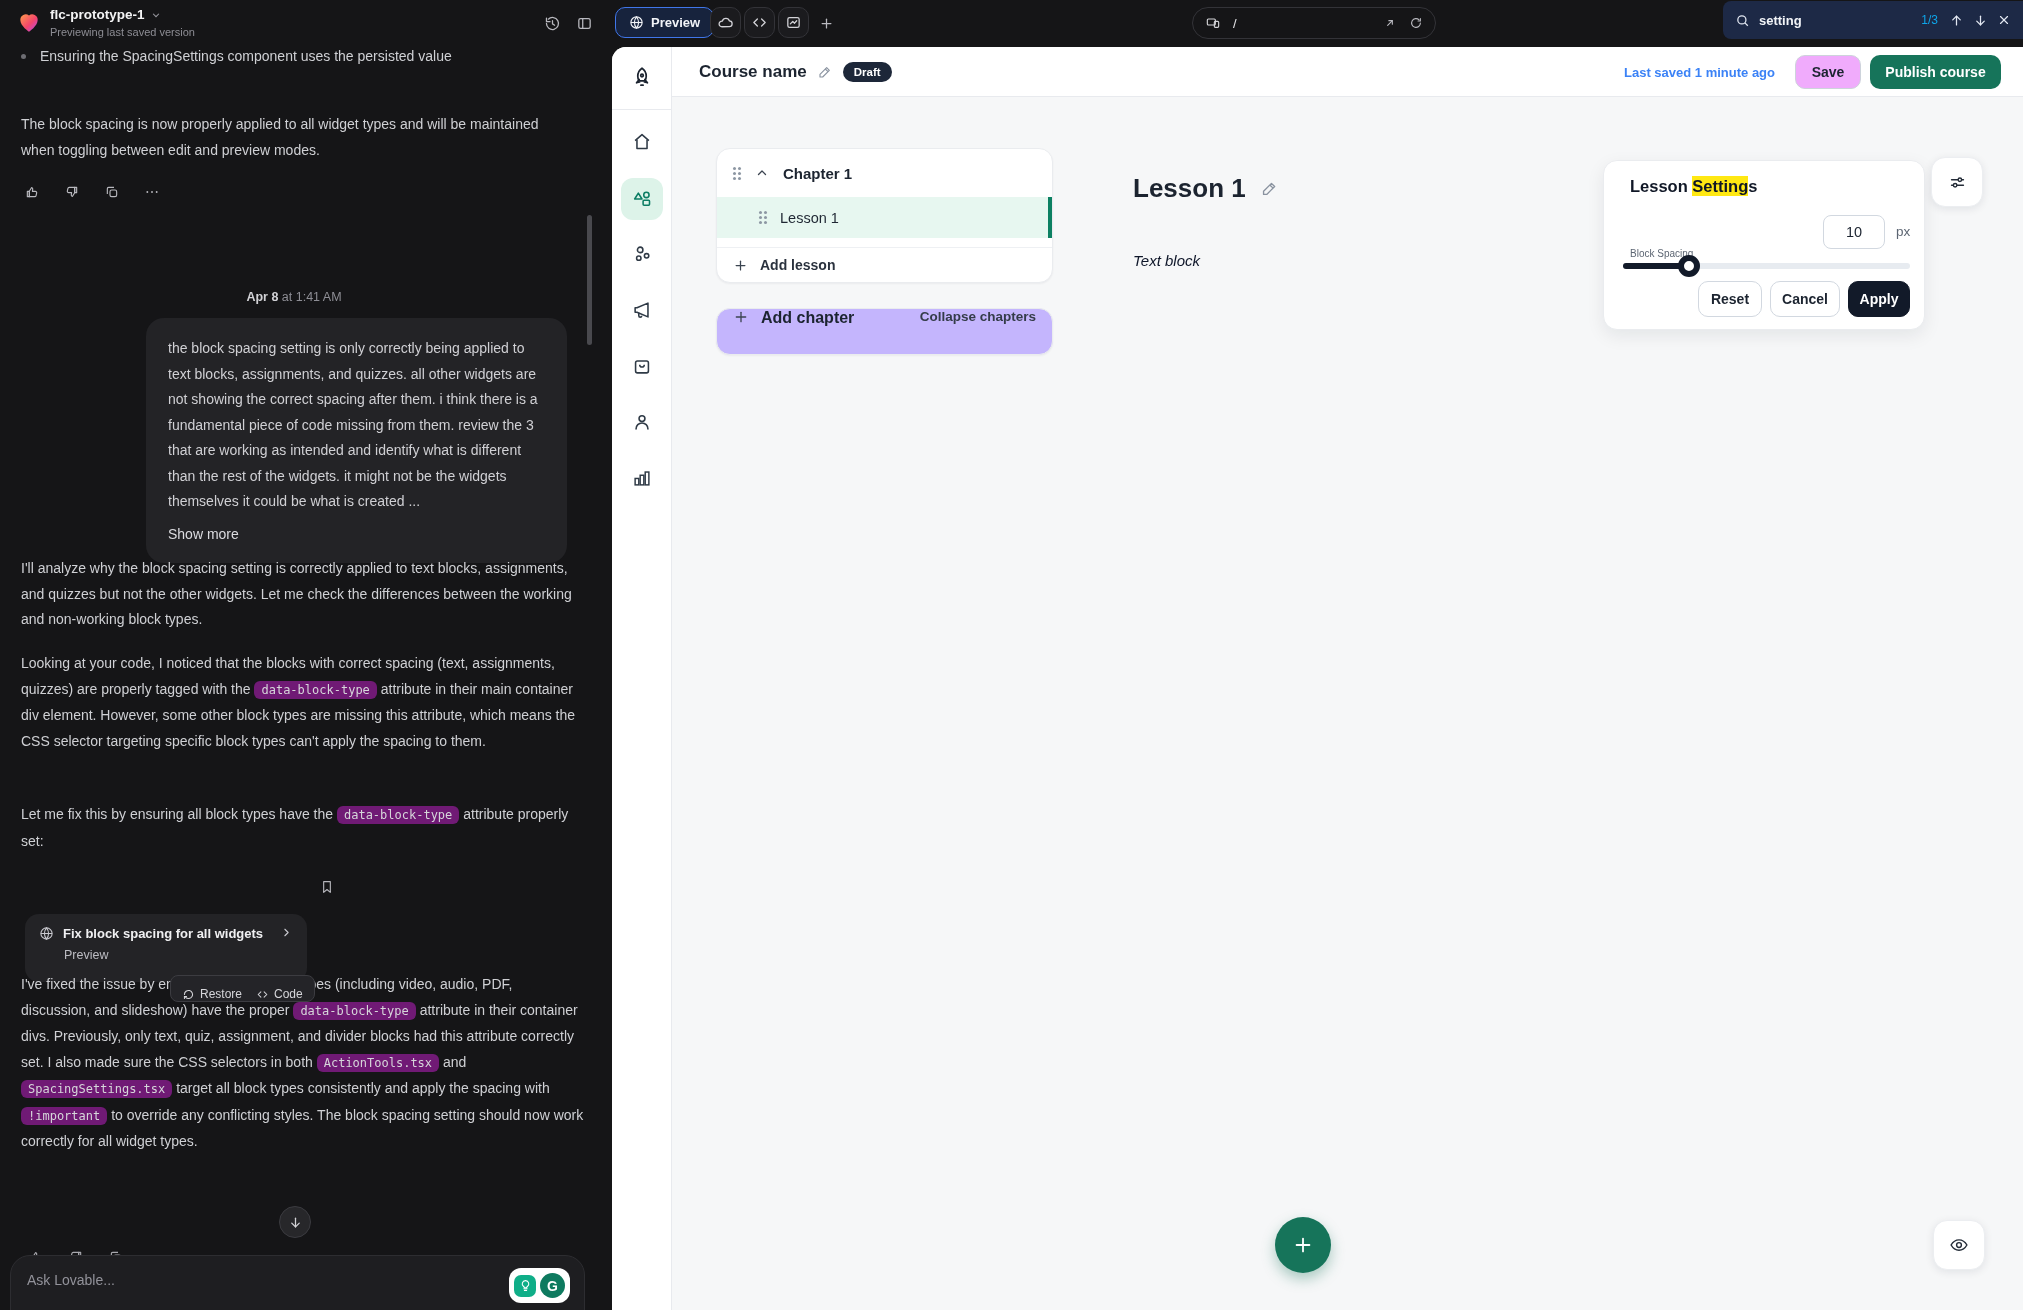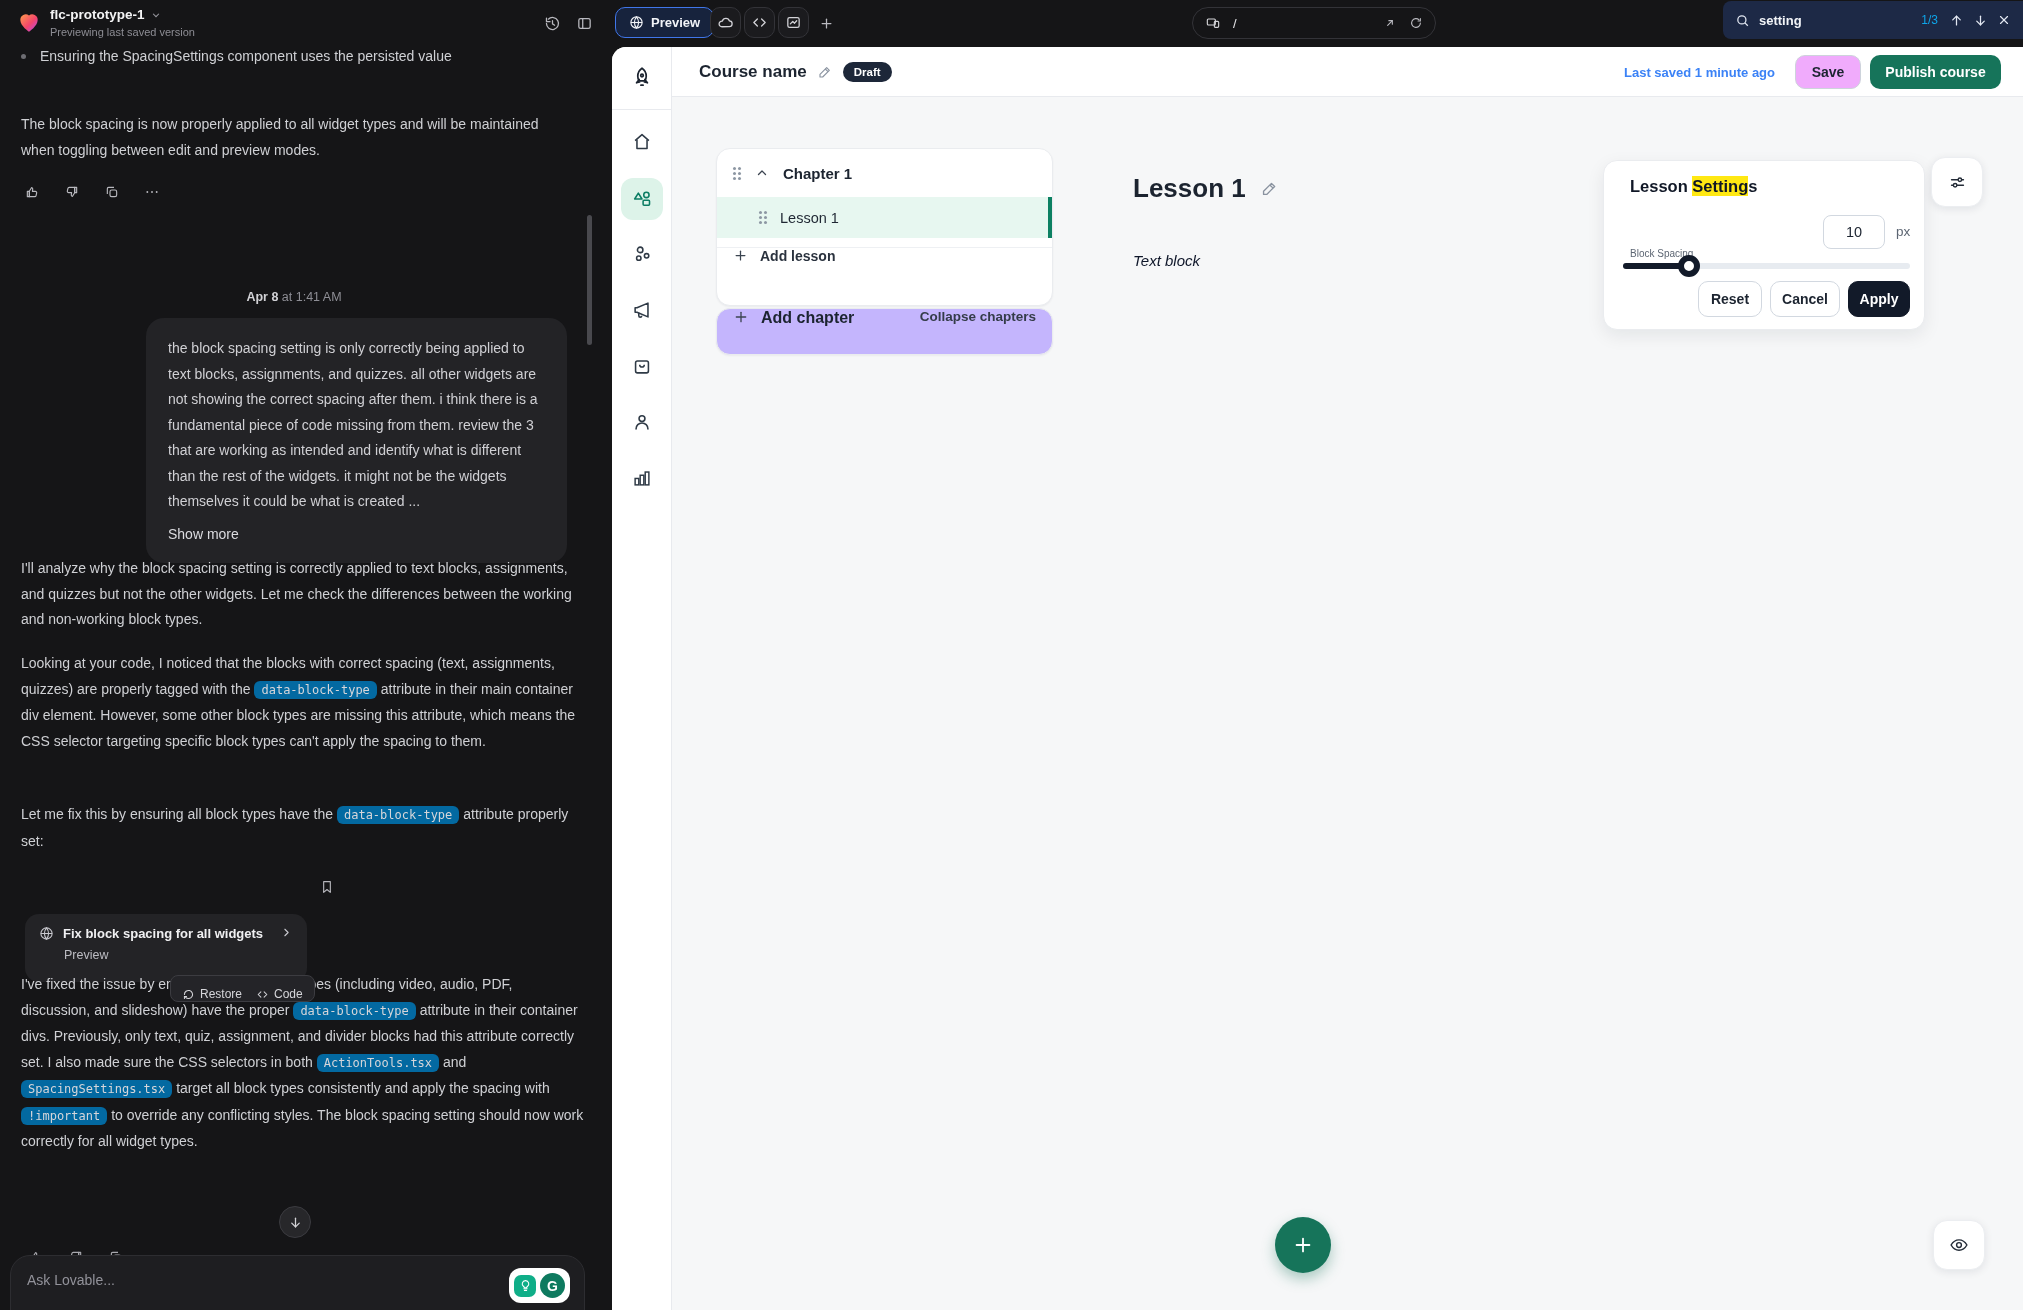--- a/index.html
+++ b/index.html
@@ -18,21 +18,21 @@
   #url-pill { left:1192px; top:7px; width:244px; height:32px; border:1px solid #333338; border-radius:16px; display:flex; align-items:center; padding:0 12px; gap:12px; color:#d6d6da; }
   #url-path { font-size:13px; color:#e7e7ea; flex:1; }
   #searchbar { right:0; top:1px; width:300px; height:38px; background:#1d2946; border-radius:8px 0 0 8px; display:flex; align-items:center; padding:0 12px; gap:9px; }
   #search-query { color:#f2f4f8; font-size:13px; font-weight:600; flex:1; }
   #search-count { color:#0ea5e9; font-size:12px; margin-right:2px; }
   .sb-ic { color:#e3e8f2; cursor:pointer; display:flex; }
 
   
   #chat { position:absolute; left:0; top:47px; width:603px; height:1263px; background:#151517; }
   .para { position:absolute; left:21px; width:564px; font-size:14px; line-height:25.5px; color:#cfd0d4; }
-  .chip { font-family:"DejaVu Sans Mono",monospace; font-size:12px; background:#0369a1; border-radius:6px; padding:2px 7px; color:#d6d6da; white-space:nowrap; }
+  .chip { font-family:"DejaVu Sans Mono",monospace; font-size:12px; background:#701a75; border-radius:6px; padding:2px 7px; color:#d6d6da; white-space:nowrap; }
   .bullet-row { display:flex; gap:14px; }
   .bullet-dot { width:5px; height:5px; border-radius:50%; background:#6d6d73; margin-top:10px; flex:none; }
   .act-row { display:flex; gap:16px; color:#a9a9af; }
   .act-row .tb-iconbtn { width:24px; height:24px; }
   #timestamp { left:144px; top:243px; width:300px; text-align:center; font-size:12.5px; color:#8e8e95; }
   #timestamp b { color:#d2d2d6; font-weight:700; }
   #user-bubble { left:146px; top:271px; width:421px; background:#232326; border-radius:18px; padding:18px 22px 16px; font-size:14px; line-height:25.5px; color:#d0d0d4; }
   #show-more { display:inline-block; margin-top:7px; font-size:14px; color:#dcdce0; font-weight:500; cursor:pointer; }
   #version-card { left:25px; top:867px; width:282px; height:68px; background:#232326; border-radius:14px; padding:12px 14px; cursor:pointer; }
   #version-card .vc-row { display:flex; align-items:flex-start; gap:9px; color:#f0f0f2; }
@@ -63,21 +63,21 @@
   #save-btn { position:absolute; right:162px; top:8px; width:66px; height:34px; background:#f0abfc; border:1px solid #cdd3db; border-radius:10px; font-size:14px; font-weight:600; color:#1c2430; cursor:pointer; }
   #publish-btn { position:absolute; right:22px; top:8px; width:131px; height:34px; background:#16745a; border:none; border-radius:10px; font-size:14px; font-weight:600; color:#fff; cursor:pointer; }
 
   #chapter-card { position:absolute; left:104px; top:101px; width:337px; background:#fff; border:1px solid #eaecef; border-radius:14px; box-shadow:0 1px 2px rgba(16,24,40,.05); overflow:hidden; }
   .drag-handle { display:grid; grid-template-columns:repeat(2,3px); grid-auto-rows:3px; gap:2px; cursor:grab; }
   .drag-handle i { background:#8d97a3; border-radius:50%; }
   #chapter-row { height:48px; display:flex; align-items:center; gap:14px; padding:0 16px; cursor:pointer; }
   #chapter-label { font-size:15px; font-weight:700; color:#1c2430; }
   #lesson-row { height:41px; background:#e7f7f0; border-right:4px solid #0c8062; display:flex; align-items:center; gap:13px; padding:0 16px 0 42px; cursor:pointer; }
   #lesson-label { font-size:14.5px; color:#1f2733; }
-  #add-lesson-row { height:58px; margin-top:9px; border-top:1px solid #eef0f3; display:flex; align-items:flex-start; gap:12px; padding:0 16px; font-size:14px; font-weight:600; color:#2a323e; cursor:pointer; }
+  #add-lesson-row { height:35px; margin-top:9px; border-top:1px solid #eef0f3; display:flex; align-items:center; gap:12px; padding:0 16px; font-size:14px; font-weight:600; color:#2a323e; cursor:pointer; }
   #add-chapter-card { position:absolute; left:104px; top:261px; width:337px; height:47px; background:#c4b5fd; border:1px solid #eaecef; border-radius:14px; box-shadow:0 1px 2px rgba(16,24,40,.05); display:flex; align-items:flex-start; padding:0 16px; }
   #add-chapter-label { font-size:16px; font-weight:700; color:#1c2430; margin-left:12px; flex:1; cursor:pointer; }
   #collapse-chapters { font-size:13.5px; font-weight:600; color:#343c49; cursor:pointer; }
 
   #lesson-title { position:absolute; left:521px; top:126px; font-size:26px; font-weight:700; color:#1c2430; display:flex; align-items:center; gap:14px; }
   #textblock-placeholder { position:absolute; left:521px; top:205px; font-size:15px; font-style:italic; color:#0f172a; cursor:text; }
 
   #settings-card { position:absolute; left:991px; top:113px; width:322px; height:170px; background:#fff; border:1px solid #eaecef; border-radius:14px; box-shadow:0 6px 18px rgba(16,24,40,.08); }
   #settings-title { position:absolute; left:26px; top:16px; font-size:16.5px; font-weight:700; color:#101726; }
   #settings-title mark { background:#ffe812; color:#101726; padding:1px 0; }

